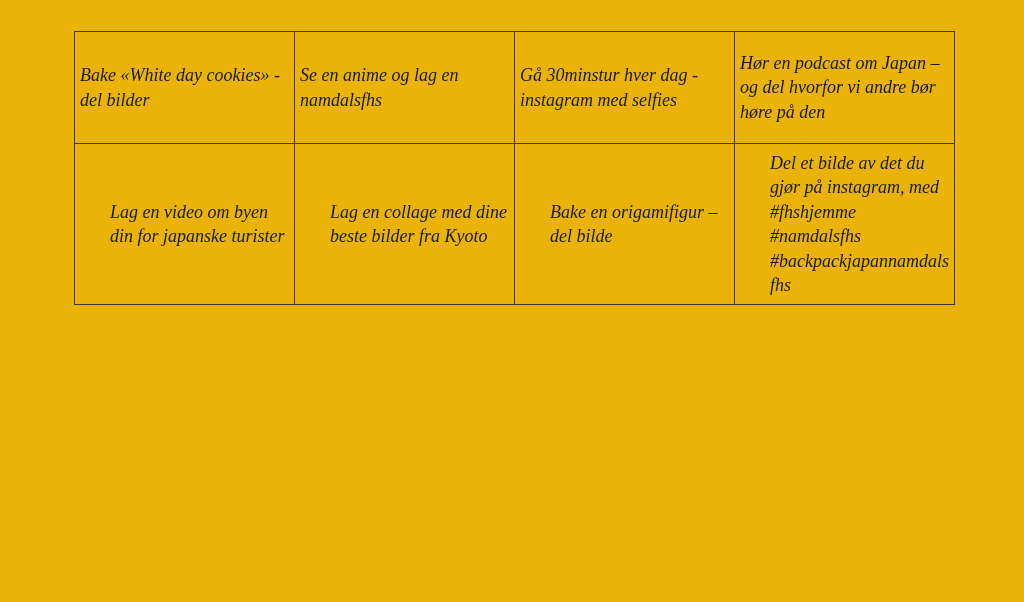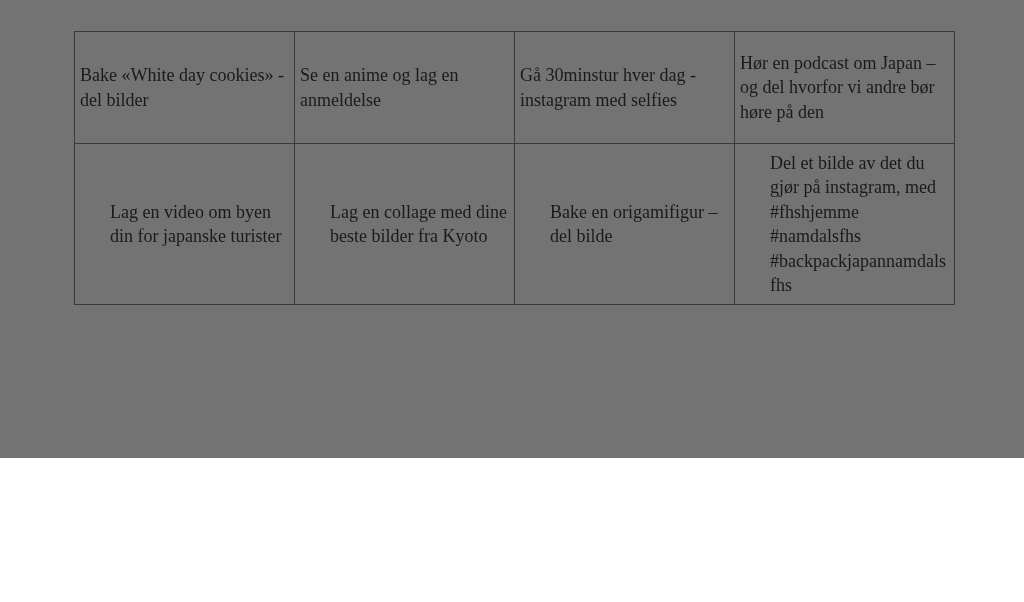--- a/index.html
+++ b/index.html
@@ -6,22 +6,23 @@
       margin: 0;
       padding: 0;
       background: #ffffff;
       width: 1024px;
       height: 602px;
       overflow: hidden;
     }
     .page {
       position: relative;
       width: 1024px;
-      height: 458px;
-      background: #737373;
+      height: 602px;
+      background: #eab308;
+      font-style: italic;
     }
     table.grid {
       position: absolute;
       left: 74px;
       top: 31px;
       border-collapse: collapse;
       table-layout: fixed;
       width: 881px;
     }
     table.grid col { width: 220px; }
@@ -49,21 +50,21 @@
   <table class="grid">
     <colgroup>
         <col>
         <col>
         <col>
         <col>
       </colgroup>
     <tbody>
       <tr class="r1">
         <td>Bake «White day cookies» - del bilder</td>
-        <td>Se en anime og lag en anmeldelse</td>
+        <td>Se en anime og lag en namdalsfhs</td>
         <td>Gå 30minstur hver dag - instagram med selfies</td>
         <td>Hør en podcast om Japan – og del hvorfor vi andre bør høre på den</td>
       </tr>
       <tr class="r4">
         <td>Lag en video om byen din for japanske turister</td>
         <td>Lag en collage med dine beste bilder fra Kyoto</td>
         <td>Bake en origamifigur – del bilde</td>
         <td>Del et bilde av det du gjør på instagram, med #fhshjemme #namdalsfhs #backpackjapannamdalsfhs</td>
       </tr>
     </tbody>

